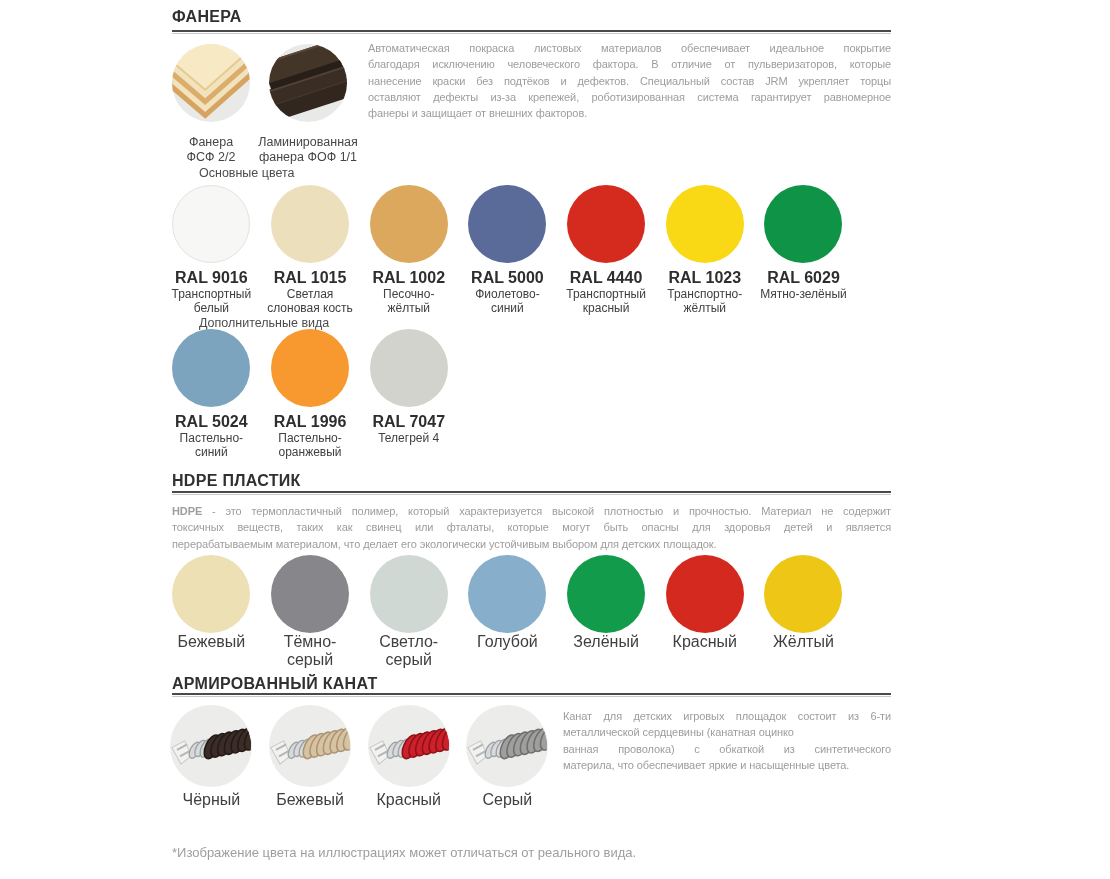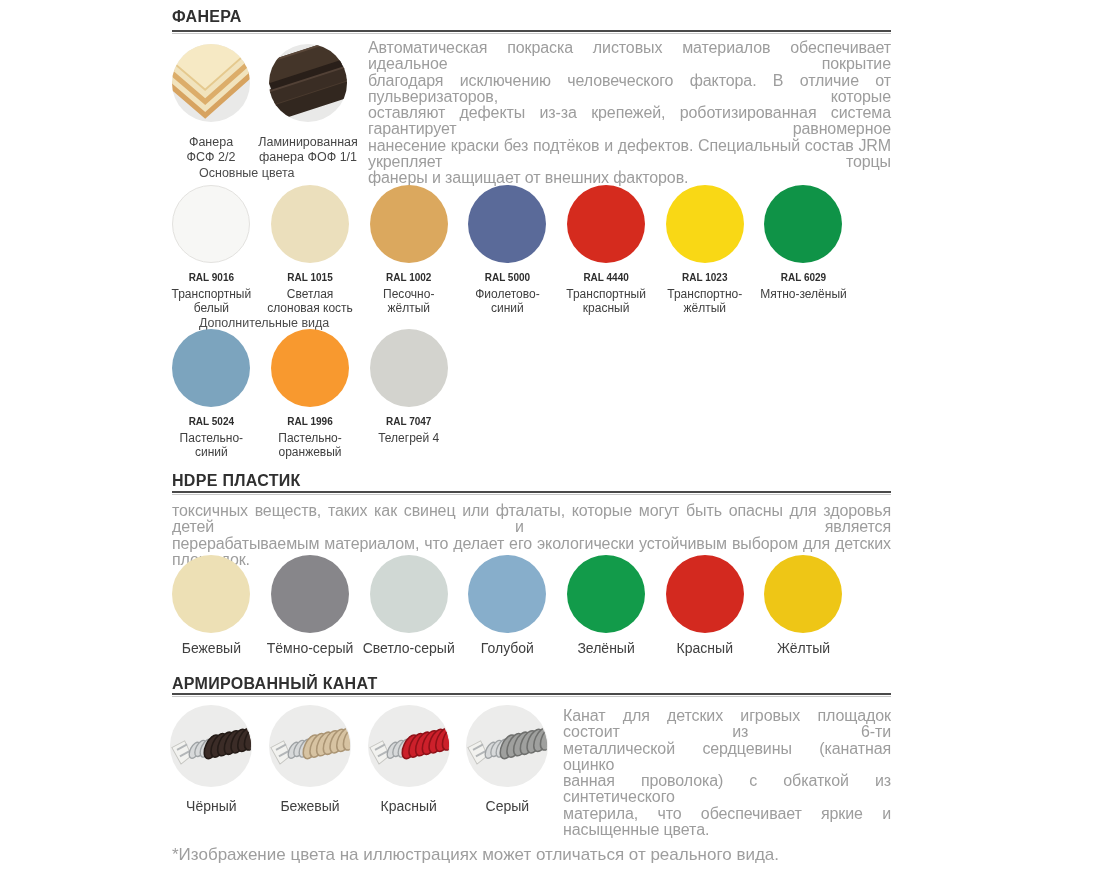--- a/index.html
+++ b/index.html
@@ -11,43 +11,43 @@
   .sec-title{
     position:absolute;left:172px;font-size:16px;font-weight:700;
     color:#303030;letter-spacing:.3px;white-space:nowrap;
   }
   .rule{
     position:absolute;left:172px;width:719px;height:1px;background:#fff;
     border-top:2px solid #4a4a4a;border-bottom:1px solid #c9c9c9;
   }
   
   .para{position:absolute;color:#9d9d9d;}
-  .pline{font-size:16px;line-height:16.3px;letter-spacing:-0.1px;text-align:justify;white-space:normal;}
+  .pline{font-size:11px;line-height:16.3px;letter-spacing:-0.1px;text-align:justify;white-space:normal;}
   .pline.just{text-align-last:justify;}
   .pline b{font-weight:700;}
   
   .ply-fig{position:absolute;top:44px;width:134px;text-align:center;}
   .ply-label{margin-top:9px;font-size:12.5px;line-height:14.5px;color:#464646;}
   
   .grid{position:absolute;left:162px;display:grid;}
   .grid7{grid-template-columns:repeat(7,98.7px);}
   .grid4{grid-template-columns:repeat(4,98.7px);}
   .cell{text-align:center;}
   .dot{width:78px;height:78px;border-radius:50%;margin:0 auto;
        border:1px solid transparent;box-sizing:border-box;}
-  .ral{margin-top:8px;font-size:10px;font-weight:700;color:#2e2e2e;line-height:14px;}
+  .ral{margin-top:8px;font-size:16px;font-weight:700;color:#2e2e2e;line-height:14px;}
   .cname{margin-top:2px;font-size:12px;line-height:14px;color:#404040;}
   .sub-label{position:absolute;left:172px;font-size:12.5px;color:#4c4c4c;margin-left:27px;}
-  .swatch-label{margin-top:7px;font-size:14px;color:#404040;}
+  .swatch-label{font-size:16px;color:#404040;}
   
   .strand{fill:var(--rope);stroke:var(--shade);stroke-width:1.6;}
   .steel{fill:#d7d9da;stroke:#9fa3a5;stroke-width:1.4;}
   .core{fill:#f2f2ef;stroke:#c6c6c2;stroke-width:1;}
   .wire{stroke:#b3b6b8;stroke-width:2;fill:none;}
-  .footnote{position:absolute;left:172px;top:845px;font-size:17px;color:#9e9e9e;}
+  .footnote{position:absolute;left:172px;top:845px;font-size:13px;color:#9e9e9e;}
   .defs-holder{position:absolute;width:0;height:0;overflow:hidden;}
 </style>
 </head>
 <body>
 
 <svg class="defs-holder" aria-hidden="true">
   <defs>
     <clipPath id="plyclip">
         <circle cx="40" cy="40" r="40"></circle>
       </clipPath>
@@ -97,22 +97,22 @@
     </svg>
     <div class="ply-label">
       <div>Ламинированная</div>
       <div>фанера ФОФ 1/1</div>
     </div>
   </div>
 
   <div class="para" style="left:368px;top:40px;width:523px">
     <div class="pline just">Автоматическая покраска листовых материалов обеспечивает идеальное покрытие</div>
     <div class="pline just">благодаря исключению человеческого фактора. В отличие от пульверизаторов, которые</div>
+    <div class="pline just">нанесение краски без подтёков и дефектов. Специальный состав JRM укрепляет торцы</div>
     <div class="pline just">оставляют дефекты из-за крепежей, роботизированная система гарантирует равномерное</div>
-    <div class="pline just">нанесение краски без подтёков и дефектов. Специальный состав JRM укрепляет торцы</div>
     <div class="pline">фанеры и защищает от внешних факторов.</div>
   </div>
 
   <div class="sub-label" style="top:166px">Основные цвета</div>
   <div class="grid grid7" style="top:185px">
     <div class="cell">
       <div class="dot" style="background: rgb(247, 247, 245); border-color: rgb(227, 226, 223);"></div>
       <div class="ral">RAL 9016</div>
       <div class="cname">
           <div>Транспортный</div>
@@ -192,20 +192,21 @@
       <div class="cname">
           <div>Телегрей 4</div>
         </div>
     </div>
   </div>
 
   <div class="sec-title" style="top:472px">HDPE ПЛАСТИК</div>
   <div class="rule" style="top:491px"></div>
 
   <div class="para" style="left:172px;top:503px;width:719px">
+    <div class="pline just"><b>HDPE</b><span> - это термопластичный полимер, который характеризуется высокой плотностью и прочностью. Материал не содержит</span></div>
     <div class="pline just">токсичных веществ, таких как свинец или фталаты, которые могут быть опасны для здоровья детей и является</div>
     <div class="pline">перерабатываемым материалом, что делает его экологически устойчивым выбором для детских площадок.</div>
   </div>
 
   <div class="grid grid7" style="top:555px">
     <div class="cell">
       <div class="dot" style="background: rgb(237, 224, 181);"></div>
       <div class="swatch-label">Бежевый</div>
     </div>
     <div class="cell">

